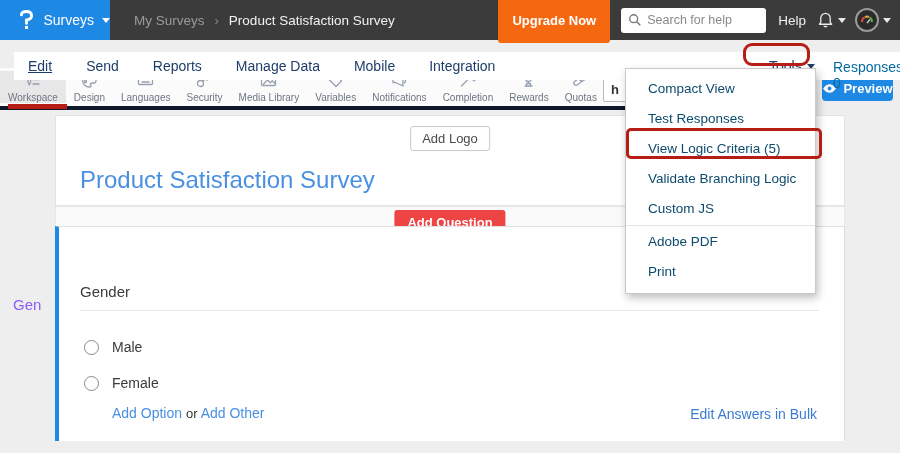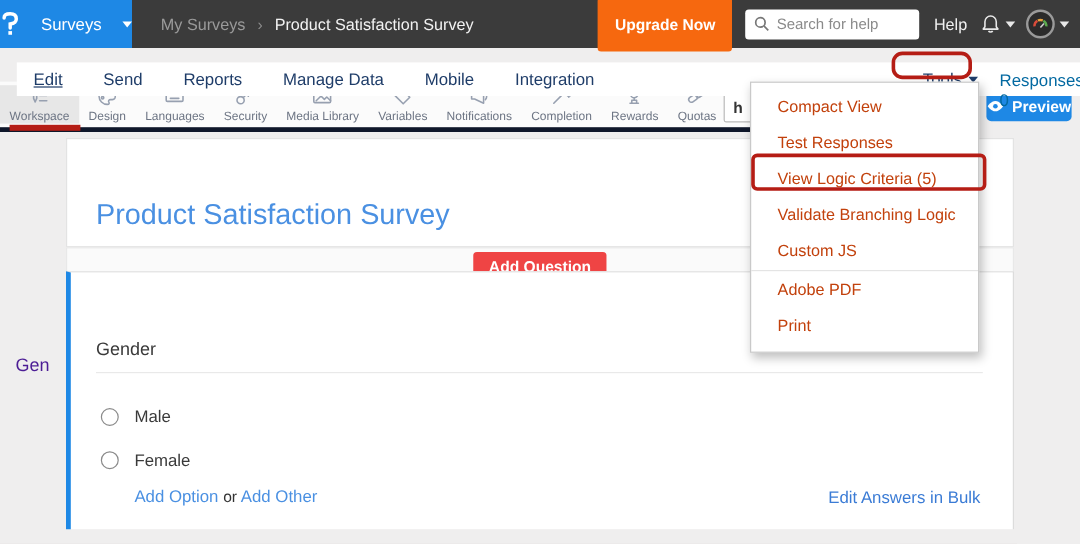--- a/index.html
+++ b/index.html
@@ -6,21 +6,21 @@
   html,body { background:#e9e8e8; }
   #app {
     position:relative; width:900px; height:453px; overflow:hidden;
     font-family:"Liberation Sans", sans-serif; background:#efeeee;
   }
 
   
   .topbar { position:absolute; top:0; left:0; width:900px; height:40px;
     background:#3b3b3b; display:flex; align-items:center; z-index:5; }
   .logo-box { width:110px; height:40px; background:#1e88e5; display:flex;
-    align-items:center; justify-content:space-between; gap:8px; cursor:pointer; }
+    align-items:center; justify-content:flex-end; gap:8px; cursor:pointer; }
   .logo-box .product { color:#fff; font-size:14px; }
   .caret { display:inline-block; width:0; height:0;
     border-left:4px solid transparent; border-right:4px solid transparent;
     border-top:5px solid currentColor; }
   .logo-box .caret { color:#fff; margin-top:1px; }
   .breadcrumb { display:flex; align-items:center; gap:10px; margin-left:24px; font-size:13.5px; }
   .bc-parent { color:#9a9a9a; cursor:pointer; }
   .bc-sep { color:#8b8b8b; font-size:13px; }
   .bc-current { color:#f2f2f2; }
   .topbar-right { margin-left:auto; display:flex; align-items:center; }
@@ -57,21 +57,21 @@
     border:1px solid #b9b9b9; border-radius:2px; background:#fff; font-family:inherit;
     font-size:13px; font-weight:bold; color:#333; padding:0 7px; }
   .preview-btn { position:absolute; left:822px; top:8px; width:71px; height:25px;
     background:#1e88e5; border:none; border-radius:4px; color:#fff; font-size:13px; font-weight:bold;
     display:flex; align-items:center; justify-content:center; gap:6px; cursor:pointer; font-family:inherit; }
 
   
   .tools-menu { position:absolute; left:625px; top:68px; width:191px; background:#fff;
     border:1px solid #c9c9c9; box-shadow:2px 4px 8px rgba(0,0,0,.25); z-index:40; padding:5px 0 6px; }
   .menu-item { height:30px; line-height:30px; padding-left:22px; font-size:13.5px;
-    color:#c2410c; cursor:pointer; white-space:nowrap; }
+    color:#0c4a6e; cursor:pointer; white-space:nowrap; }
   .menu-divider { border-top:1px solid #e4e4e4; margin:1px 0; }
 
   
   .anno { position:absolute; border:3px solid #b51d15; border-radius:9px; z-index:60; pointer-events:none; }
   .anno-tools { left:743px; top:43px; width:67px; height:23px; }
   .anno-menu { left:626px; top:128px; width:196px; height:31px; border-radius:5px; }
   .anno-underline { position:absolute; left:8px; top:104px; width:59px; height:5px;
     background:#b51d15; z-index:60; pointer-events:none; }
 
   
@@ -92,21 +92,21 @@
     border-right:1px solid #dcdcdc; z-index:1; }
   .q-title { position:absolute; left:21px; top:56px; font-size:15px; color:#3a3a3a; cursor:pointer; }
   .q-divider { position:absolute; left:21px; right:25px; top:83px; border-top:1px solid #e9e9e9; }
   .opt-row { position:absolute; left:25px; display:flex; align-items:center; gap:13px; cursor:pointer; }
   .radio { width:15px; height:15px; border:1.5px solid #8a8a8a; border-radius:50%; background:#fff; }
   .opt-label { font-size:14px; color:#3a3a3a; }
   .link-row { position:absolute; left:53px; top:178px; font-size:14px; }
   .blue-link { color:#4a90e2; cursor:pointer; }
   .or-text { color:#333; font-size:13px; }
   .edit-bulk { position:absolute; right:27px; top:179px; font-size:14px; color:#3a7bd5; cursor:pointer; }
-  .side-clip { position:absolute; left:13px; top:296px; font-size:15px; color:#4c1d95; z-index:0; }
+  .side-clip { position:absolute; left:13px; top:296px; font-size:15px; color:#8b5cf6; z-index:0; }
 </style>
 </head>
 <body>
 
 <div id="app">
 
   <div class="side-clip">Gen</div>
 
   <div class="topbar">
     <div class="logo-box">
@@ -264,20 +264,21 @@
     <button class="preview-btn">
       <svg width="15" height="11" viewBox="0 0 16 12">
         <path d="M1 6s3-4.7 7-4.7S15 6 15 6s-3 4.7-7 4.7S1 6 1 6z" fill="#fff"></path>
         <circle cx="8" cy="6" r="2.1" fill="#1e88e5"></circle>
       </svg>
       <span>Preview</span>
     </button>
   </div>
 
   <div class="card-header">
+    <button class="add-logo-btn">Add Logo</button>
     <div class="survey-title">Product Satisfaction Survey</div>
   </div>
 
   <div class="addq-strip">
     <button class="add-question-btn">Add Question</button>
   </div>
 
   <div class="question-block">
     <div class="q-title">Gender</div>
     <div class="q-divider"></div>

